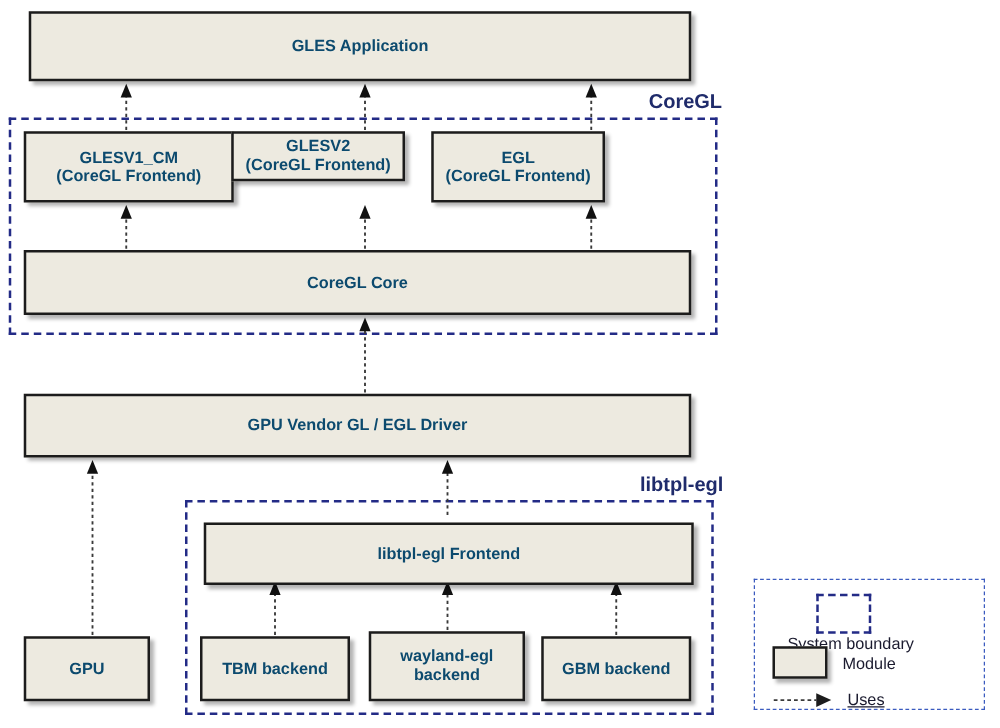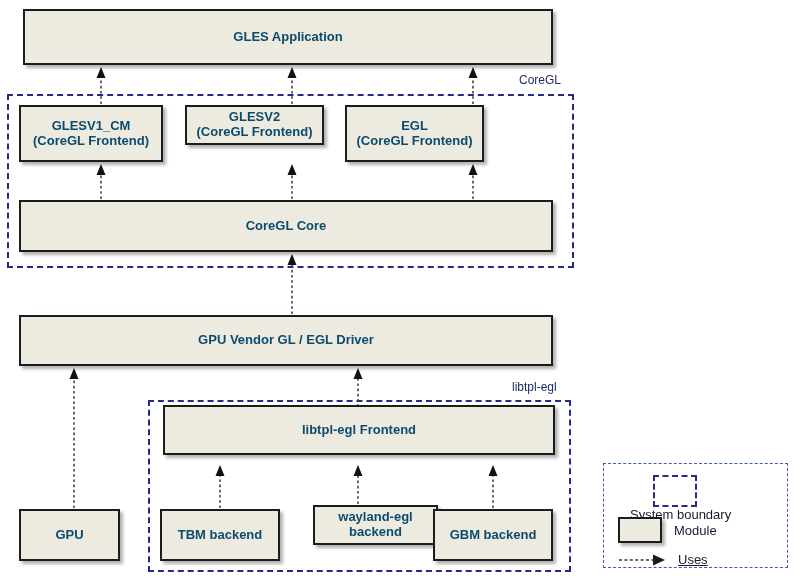--- a/index.html
+++ b/index.html
@@ -37,23 +37,23 @@
 
   
   .boundary {
     position: absolute;
     box-sizing: border-box;
     border: 2px dashed #232b86;
     background: transparent;
   }
   .boundary-label {
     position: absolute;
-    font-size: 12px;
+    font-size: 16px;
     color: #1f2b6b;
-    font-weight: normal;
+    font-weight: bold;
     white-space: nowrap;
   }
 
   
   .arrow-svg {
     position: absolute;
     left: 0; top: 0;
     width: 800px; height: 582px;
     pointer-events: none;
   }
@@ -154,48 +154,48 @@
       </g>
       <g>
         <line x1="493" y1="508" x2="493" y2="475" stroke="#3a3a3a" stroke-width="1.5" stroke-dasharray="2.6,2.6"></line>
         <polygon points="488.5,476 493,465 497.5,476" fill="#111111"></polygon>
       </g>
     </svg>
 
   <div class="module" id="mod-gles-application" style="left: 23px; top: 9px; width: 530px; height: 56px;">
     <span class="lbl">GLES Application</span>
   </div>
-  <div class="module" id="mod-glesv1-cm" style="left: 19px; top: 105px; width: 144px; height: 57px;">
+  <div class="module" id="mod-glesv1-cm" style="left: 19px; top: 105px; width: 168px; height: 57px;">
     <span class="lbl">GLESV1_CM
 (CoreGL Frontend)</span>
   </div>
   <div class="module" id="mod-glesv2" style="left: 185px; top: 105px; width: 139px; height: 40px;">
     <span class="lbl">GLESV2
 (CoreGL Frontend)</span>
   </div>
   <div class="module" id="mod-egl" style="left: 345px; top: 105px; width: 139px; height: 57px;">
     <span class="lbl">EGL
 (CoreGL Frontend)</span>
   </div>
   <div class="module" id="mod-coregl-core" style="left: 19px; top: 200px; width: 534px; height: 52px;">
     <span class="lbl">CoreGL Core</span>
   </div>
   <div class="module" id="mod-gpu-vendor-driver" style="left: 19px; top: 315px; width: 534px; height: 51px;">
     <span class="lbl">GPU Vendor GL / EGL Driver</span>
   </div>
-  <div class="module" id="mod-libtpl-egl-frontend" style="left: 163px; top: 405px; width: 392px; height: 50px;">
+  <div class="module" id="mod-libtpl-egl-frontend" style="left: 163px; top: 418px; width: 392px; height: 50px;">
     <span class="lbl">libtpl-egl Frontend</span>
   </div>
   <div class="module" id="mod-gpu" style="left: 19px; top: 509px; width: 101px; height: 52px;">
     <span class="lbl">GPU</span>
   </div>
   <div class="module" id="mod-tbm-backend" style="left: 160px; top: 509px; width: 120px; height: 52px;">
     <span class="lbl">TBM backend</span>
   </div>
-  <div class="module" id="mod-wayland-egl-backend" style="left: 313px; top: 505px; width: 125px; height: 40px;">
+  <div class="module" id="mod-wayland-egl-backend" style="left: 295px; top: 505px; width: 125px; height: 56px;">
     <span class="lbl">wayland-egl
 backend</span>
   </div>
   <div class="module" id="mod-gbm-backend" style="left: 433px; top: 509px; width: 120px; height: 52px; align-items: center;">
     <span class="lbl">GBM backend</span>
   </div>
 
   <div id="legend" style="left: 603px; top: 463px; width: 185px; height: 105px;">
     <div class="legend-row" id="legend-row-0" style="left:14px; top:11px;flex-direction:column;">
       <span class="swatch-boundary"></span>

